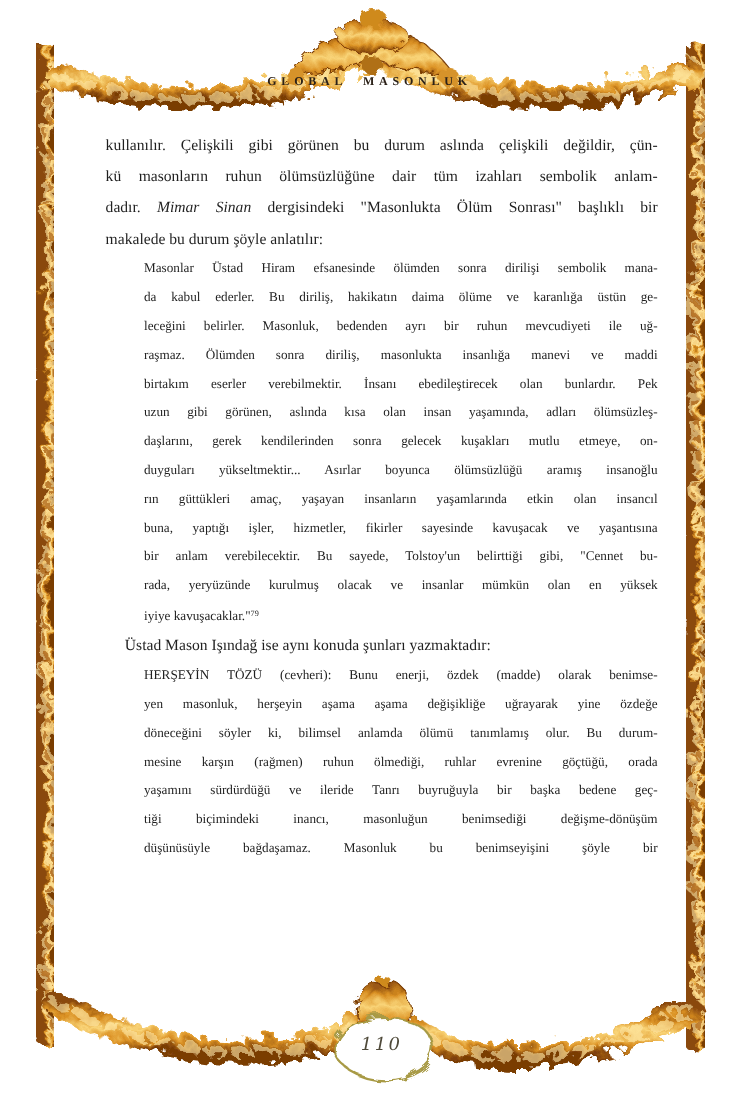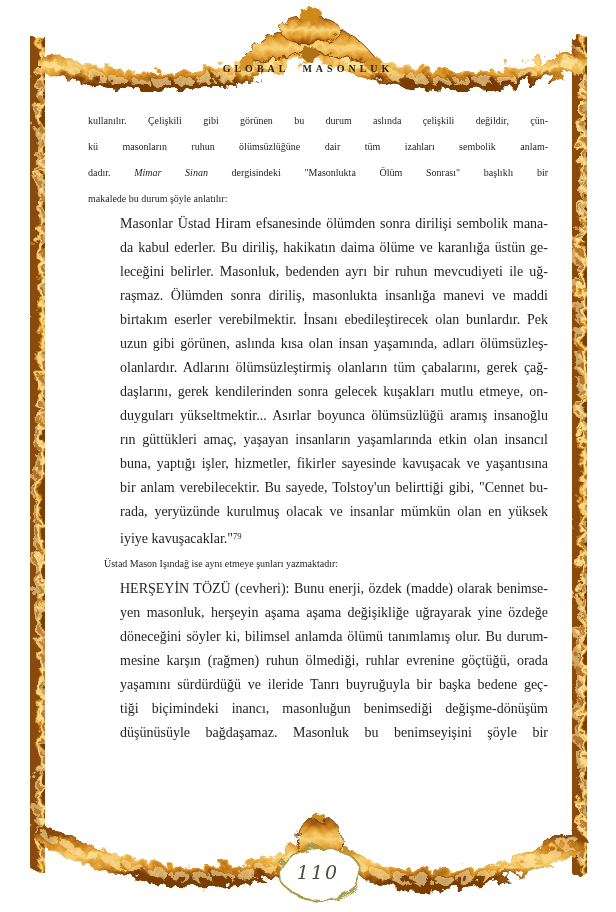--- a/index.html
+++ b/index.html
@@ -38,25 +38,25 @@
   .textcol {
     position: absolute;
     left: 88px;
     top: 108px;
     width: 460px;
     z-index: 2;
     color: var(--text, #1f1f1f);
   }
   .para { margin: 0; }
   .para.body {
-    font-size: 10px;
+    font-size: 13px;
     line-height: 26px;
   }
   .para.quote {
-    font-size: 14px;
+    font-size: 11px;
     line-height: 24px;
     margin-left: 32px;
   }
   .para.indent .tline { text-indent: 16px; }
   .tline {
     text-align: justify;
     text-align-last: justify;
   }
   .tline.lastline { text-align-last: left; }
   .s-b { font-weight: normal; }
@@ -68,21 +68,21 @@
   }
   .pagenum {
     position: absolute;
     left: 258px;
     top: 861px;
     width: 120px;
     z-index: 2;
     text-align: center;
     font-family: "DejaVu Serif", serif;
     font-style: italic;
-    font-size: 19px;
+    font-size: 15px;
     letter-spacing: 2px;
     color: var(--page-number-text, #4f4a3a);
   }
 </style>
 </head>
 <body>
 
 <div class="page">
 
   <svg class="frame" width="616" height="912" viewBox="0 0 616 912">
@@ -169,31 +169,30 @@
         <div class="tline"><span>dadır. </span><span class="s-i">Mimar Sinan</span><span> dergisindeki "Masonlukta Ölüm Sonrası" başlıklı bir</span></div>
         <div class="tline lastline"><span>makalede bu durum şöyle anlatılır:</span></div>
       </div>
       <div class="para quote">
         <div class="tline"><span>Masonlar Üstad Hiram efsanesinde ölümden sonra dirilişi sembolik mana-</span></div>
         <div class="tline"><span>da kabul ederler. Bu diriliş, hakikatın daima ölüme ve karanlığa üstün ge-</span></div>
         <div class="tline"><span>leceğini belirler. </span><span class="s-b">Masonluk, bedenden ayrı bir ruhun mevcudiyeti ile uğ-</span></div>
         <div class="tline"><span class="s-b">raşmaz. Ölümden sonra diriliş, masonlukta insanlığa manevi ve maddi</span></div>
         <div class="tline"><span class="s-b">birtakım eserler verebilmektir.</span><span> İnsanı ebedileştirecek olan bunlardır. Pek</span></div>
         <div class="tline"><span>uzun gibi görünen, aslında kısa olan insan yaşamında, adları ölümsüzleş-</span></div>
-        <div class="tline"><span>olanlardır. Adlarını ölümsüzleştirmiş olanların tüm çabalarını, gerek çağ-</span></div>
         <div class="tline"><span>daşlarını, gerek kendilerinden sonra gelecek kuşakları mutlu etmeye, on-</span></div>
         <div class="tline"><span>duyguları yükseltmektir... Asırlar boyunca ölümsüzlüğü aramış insanoğlu</span></div>
         <div class="tline"><span>rın güttükleri amaç, yaşayan insanların yaşamlarında etkin olan insancıl</span></div>
         <div class="tline"><span>buna, yaptığı işler, hizmetler, fikirler sayesinde kavuşacak ve yaşantısına</span></div>
         <div class="tline"><span>bir anlam verebilecektir. Bu sayede, Tolstoy'un belirttiği gibi, "Cennet bu-</span></div>
         <div class="tline"><span>rada, yeryüzünde kurulmuş olacak ve insanlar mümkün olan en yüksek</span></div>
         <div class="tline lastline"><span>iyiye kavuşacaklar."</span><span class="s-sup">79</span></div>
       </div>
       <div class="para body indent">
-        <div class="tline lastline"><span>Üstad Mason Işındağ ise aynı etmeye şunları yazmaktadır:</span></div>
+        <div class="tline lastline"><span>Üstad Mason Işındağ ise aynı konuda şunları yazmaktadır:</span></div>
       </div>
       <div class="para quote">
         <div class="tline"><span>HERŞEYİN TÖZÜ (cevheri): Bunu enerji, özdek (madde) olarak benimse-</span></div>
         <div class="tline"><span>yen masonluk, herşeyin aşama aşama değişikliğe uğrayarak yine özdeğe</span></div>
         <div class="tline"><span>döneceğini söyler ki, bilimsel anlamda ölümü tanımlamış olur. Bu durum-</span></div>
         <div class="tline"><span>mesine karşın (rağmen) </span><span class="s-b">ruhun ölmediği, ruhlar evrenine göçtüğü, orada</span></div>
         <div class="tline"><span class="s-b">yaşamını sürdürdüğü ve ileride Tanrı buyruğuyla bir başka bedene geç-</span></div>
         <div class="tline"><span class="s-b">tiği biçimindeki inancı, masonluğun benimsediği değişme-dönüşüm</span></div>
         <div class="tline"><span class="s-b">düşünüsüyle bağdaşamaz.</span><span> Masonluk bu benimseyişini şöyle bir</span></div>
       </div>

